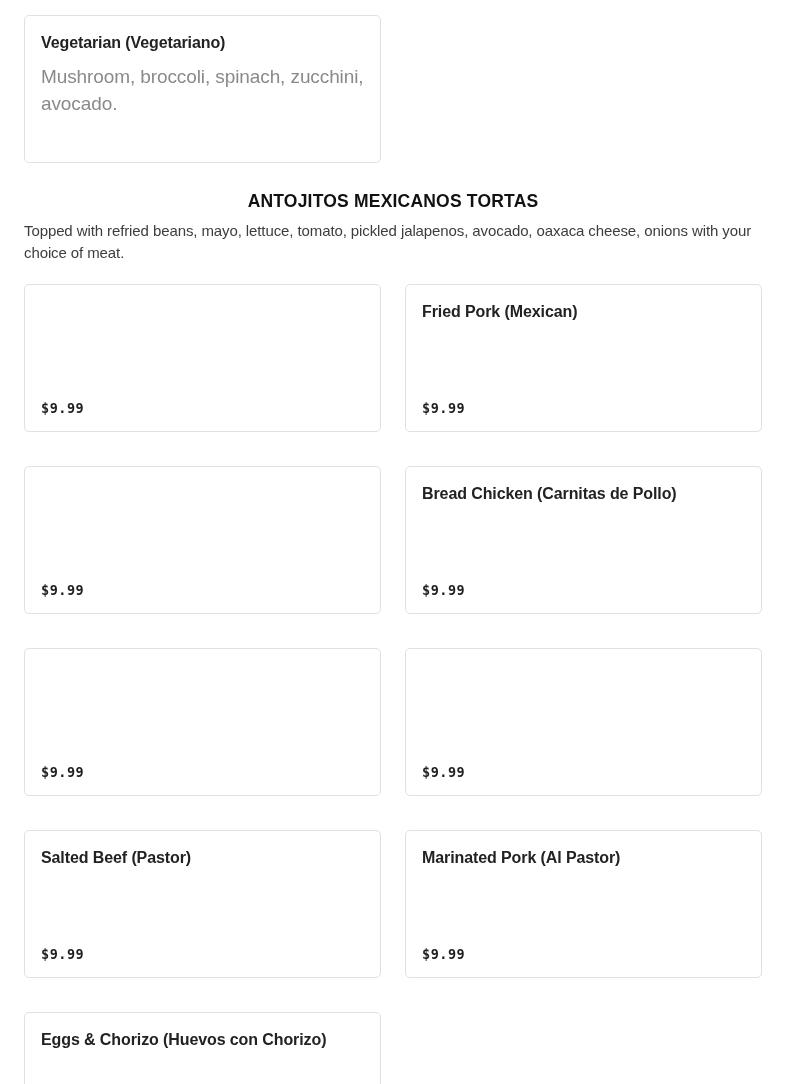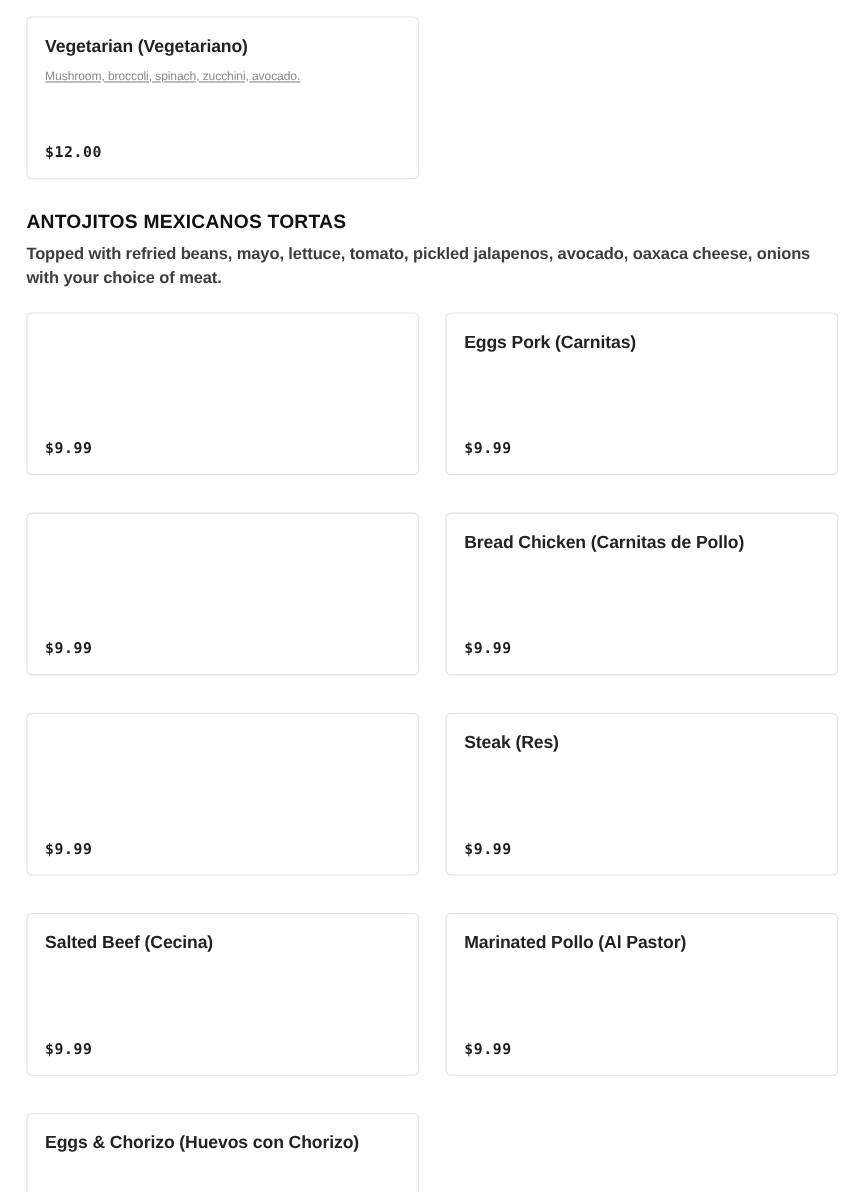--- a/index.html
+++ b/index.html
@@ -28,114 +28,111 @@
   }
   .item-title {
     font-size: 16px;
     font-weight: 700;
     color: #222222;
     letter-spacing: -0.1px;
     line-height: 1.3;
   }
   .item-desc {
     margin-top: 9px;
-    font-size: 11px;
+    font-size: 19px;
     color: #8a8a8a;
     line-height: 1.45;
     letter-spacing: -0.1px;
-    text-decoration: underline;
   }
   .item-price {
     margin-top: auto;
     font-family: "DejaVu Sans Mono", monospace;
     font-weight: 700;
     font-size: 13.5px;
     color: #1f1f1f;
     letter-spacing: 0.5px;
   }
   .single-card-row {
     width: 357px;
   }
   .section-title {
     margin-top: 29px;
     font-size: 17.5px;
     font-weight: 900;
     color: #111111;
     letter-spacing: 0.2px;
     line-height: 1.1;
+    text-align: center;
   }
   .section-desc {
     margin-top: 9px;
     font-size: 15px;
     color: #3d3d3d;
     line-height: 22px;
     max-width: 738px;
     letter-spacing: -0.1px;
-    font-weight: bold;
   }
   .items-grid {
     margin-top: 20px;
     display: grid;
     grid-template-columns: 357px 357px;
     column-gap: 24px;
     row-gap: 34px;
   }
 </style>
 </head>
 <body>
 
 <div class="page">
 
   <div class="single-card-row">
     <div class="menu-card">
       <div class="item-title">Vegetarian (Vegetariano)</div>
       <div class="item-desc">Mushroom, broccoli, spinach, zucchini, avocado.</div>
-      <div class="item-price">$12.00</div>
     </div>
   </div>
 
   <h2 class="section-title">ANTOJITOS MEXICANOS TORTAS</h2>
   <p class="section-desc">Topped with refried beans, mayo, lettuce, tomato, pickled jalapenos, avocado, oaxaca cheese, onions with your choice of meat.</p>
 
   <div class="items-grid">
 
     <div class="menu-card">
       <div class="item-price">$9.99</div>
     </div>
 
     <div class="menu-card">
-      <div class="item-title">Eggs Pork (Carnitas)</div>
+      <div class="item-title">Fried Pork (Mexican)</div>
       <div class="item-price">$9.99</div>
     </div>
 
     <div class="menu-card">
       <div class="item-price">$9.99</div>
     </div>
 
     <div class="menu-card">
       <div class="item-title">Bread Chicken (Carnitas de Pollo)</div>
       <div class="item-price">$9.99</div>
     </div>
 
     <div class="menu-card">
       <div class="item-price">$9.99</div>
     </div>
 
     <div class="menu-card">
-      <div class="item-title">Steak (Res)</div>
       <div class="item-price">$9.99</div>
     </div>
 
     <div class="menu-card">
-      <div class="item-title">Salted Beef (Cecina)</div>
+      <div class="item-title">Salted Beef (Pastor)</div>
       <div class="item-price">$9.99</div>
     </div>
 
     <div class="menu-card">
-      <div class="item-title">Marinated Pollo (Al Pastor)</div>
+      <div class="item-title">Marinated Pork (Al Pastor)</div>
       <div class="item-price">$9.99</div>
     </div>
 
     <div class="menu-card">
       <div class="item-title">Eggs &amp; Chorizo (Huevos con Chorizo)</div>
       <div class="item-price"></div>
     </div>
 
   </div>
 </div>

